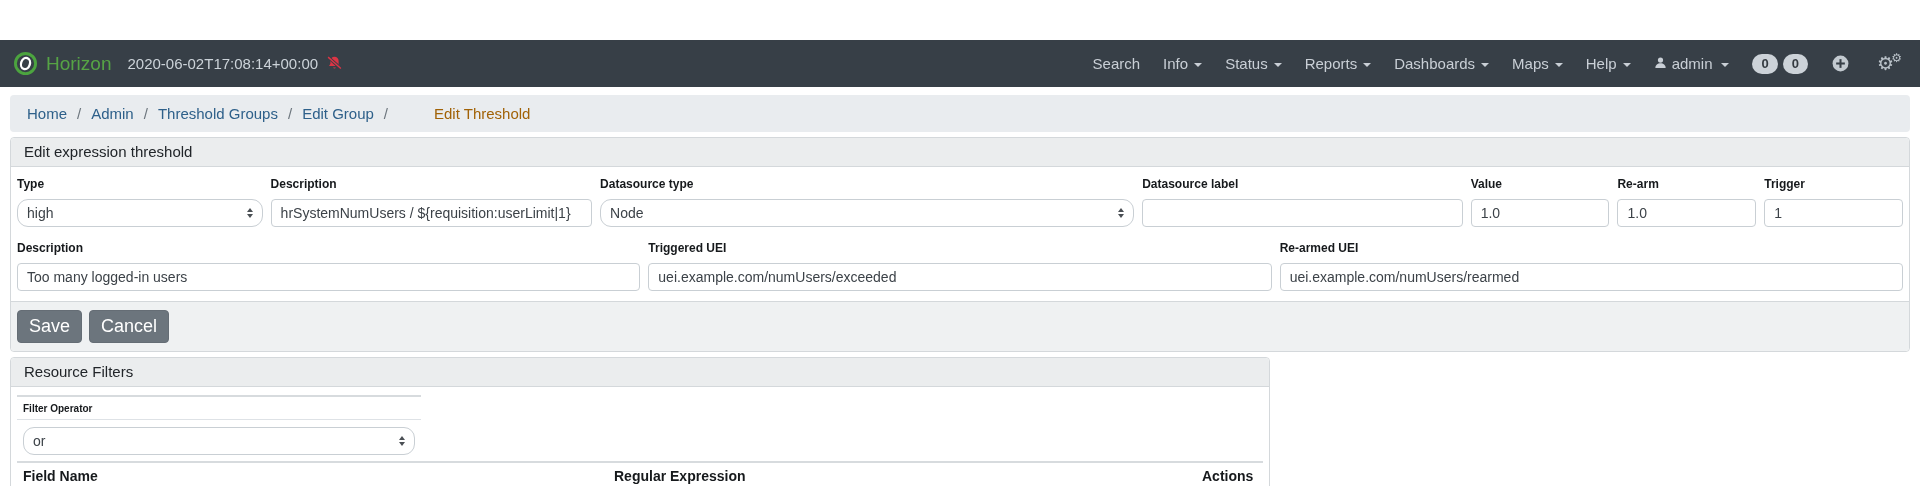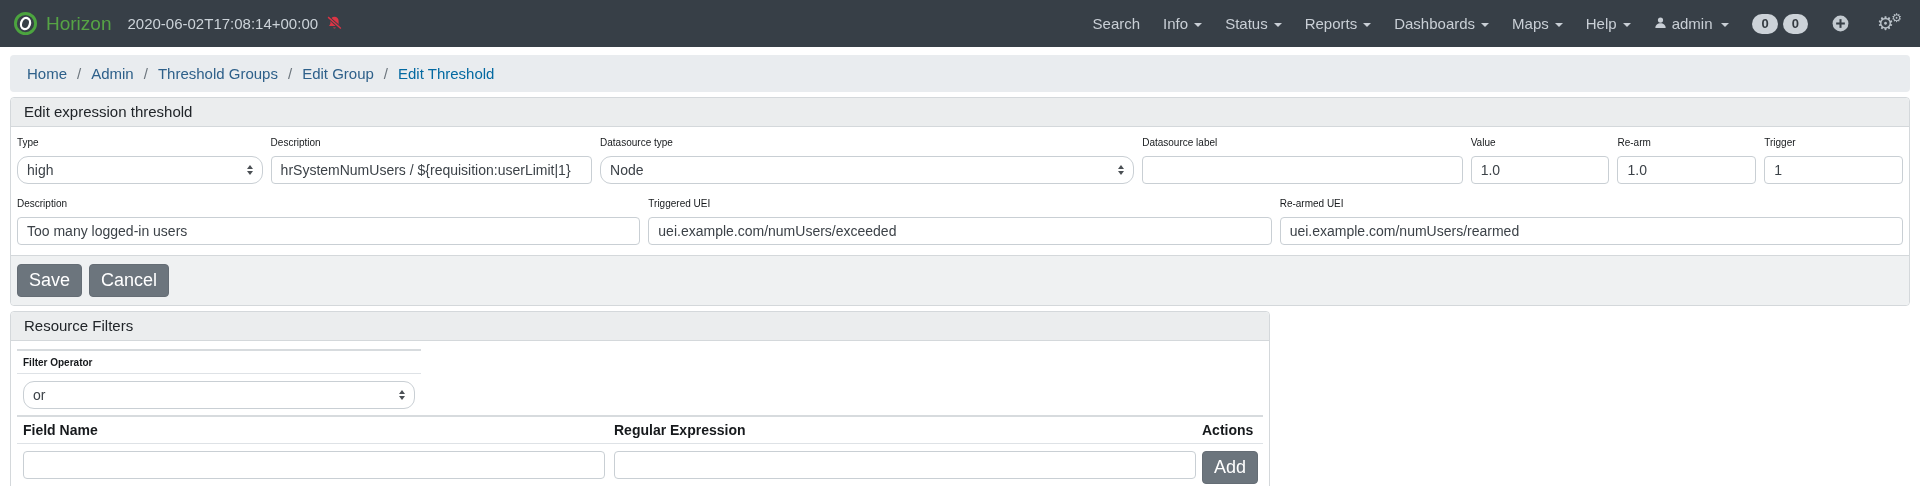--- a/index.html
+++ b/index.html
@@ -15,20 +15,21 @@
   
   .navbar {
     height: 47px;
     background: #373f47;
     display: flex;
     align-items: center;
     padding: 0 18px 0 14px;
     color: #ccd3d9;
     font-size: 15px;
     white-space: nowrap;
+    margin-top: 40px;
   }
   .brand-group { display: flex; align-items: center; }
   .logo-svg { display: block; }
   .brand { color: #56a445; font-size: 19px; margin-left: 9px; text-decoration: none; }
   .timestamp { margin-left: 16px; color: #ccd3d9; }
   .bellslash { margin-left: 8px; display: flex; align-items: center; }
   .nav-right { margin-left: auto; display: flex; align-items: center; gap: 23px; }
   .nav-link {
     color: #c9cfd6; text-decoration: none;
     display: inline-flex; align-items: center; gap: 6px;
@@ -58,21 +59,21 @@
     margin: 8px 10px 0;
     background: #e9ecef;
     border-radius: 4px;
     padding: 10px 17px;
     font-size: 15px;
     display: flex;
     align-items: center;
     gap: 10px;
   }
   .crumb { color: #2e608a; text-decoration: none; }
-  .crumb.active { color: #0369a1; }
+  .crumb.active { color: #a16207; margin-left: 36px; }
   .sep { color: #6c757d; }
 
   
   .card {
     border: 1px solid #d4d8db;
     border-radius: 4px;
     margin: 5px 10px 0;
     background: #fff;
   }
   .card-header {
@@ -87,21 +88,21 @@
     background: #eff1f2;
     border-top: 1px solid #d4d8db;
     padding: 8px 6px;
     border-radius: 0 0 4px 4px;
     display: flex; gap: 7px;
   }
   .form-row { display: flex; gap: 8px; }
   .form-row + .form-row { margin-top: 12px; }
   .fgroup { display: flex; flex-direction: column; }
   .fgroup > label {
-    font-weight: normal; font-size: 10px;
+    font-weight: bold; font-size: 12px;
     margin: 2px 0 8px; color: #16191c;
   }
   .control {
     height: 28px;
     border: 1px solid #c9cfd4;
     border-radius: 4px;
     padding: 0 9px;
     font-size: 14px;
     color: #3c4248;
     background: #fff;

